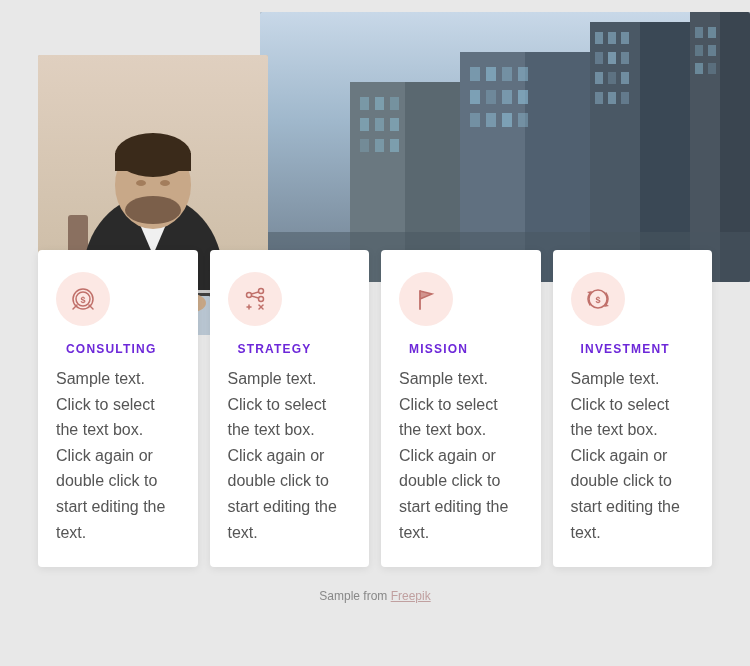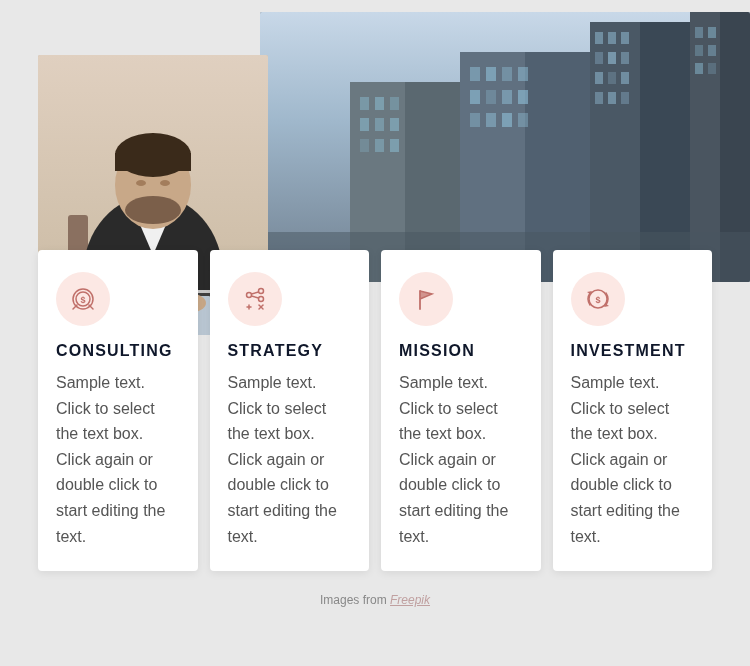--- a/index.html
+++ b/index.html
@@ -82,46 +82,46 @@
       justify-content: center;
       margin-bottom: 16px;
     }
 
     .card-icon-svg {
       width: 28px;
       height: 28px;
     }
 
     .card-title {
-      font-size: 16px;
+      font-size: 12px;
       font-weight: 700;
       letter-spacing: 1.2px;
-      color: #0f172a;
+      color: #6d28d9;
       margin-bottom: 10px;
       text-transform: uppercase;
+      margin-left: 10px;
     }
 
     .card-text {
       font-size: 16px;
       color: #555;
       line-height: 1.6;
     }
 
     
     .footer {
       text-align: center;
       margin-top: 22px;
       font-size: 12px;
       color: #888;
     }
 
     .footer a {
       color: #c0a0a0;
       text-decoration: underline;
-      font-style: italic;
     }
 
     
     .city-svg {
       width: 100%;
       height: 100%;
     }
   </style>
 </head>
 <body>
@@ -313,17 +313,17 @@
           <polygon points="6,9 3,7 8,6" fill="#c0706a"></polygon>
         </svg>
       </div>
       <div class="card-title">INVESTMENT</div>
       <div class="card-text">Sample text. Click to select the text box. Click again or double click to start editing the text.</div>
     </div>
 
   </div>
 
   <div class="footer">
-    <span>Images from </span>
+    <span>Sample from </span>
     <a href="#">Freepik</a>
   </div>
 
 </div>
 
 </body></html>

